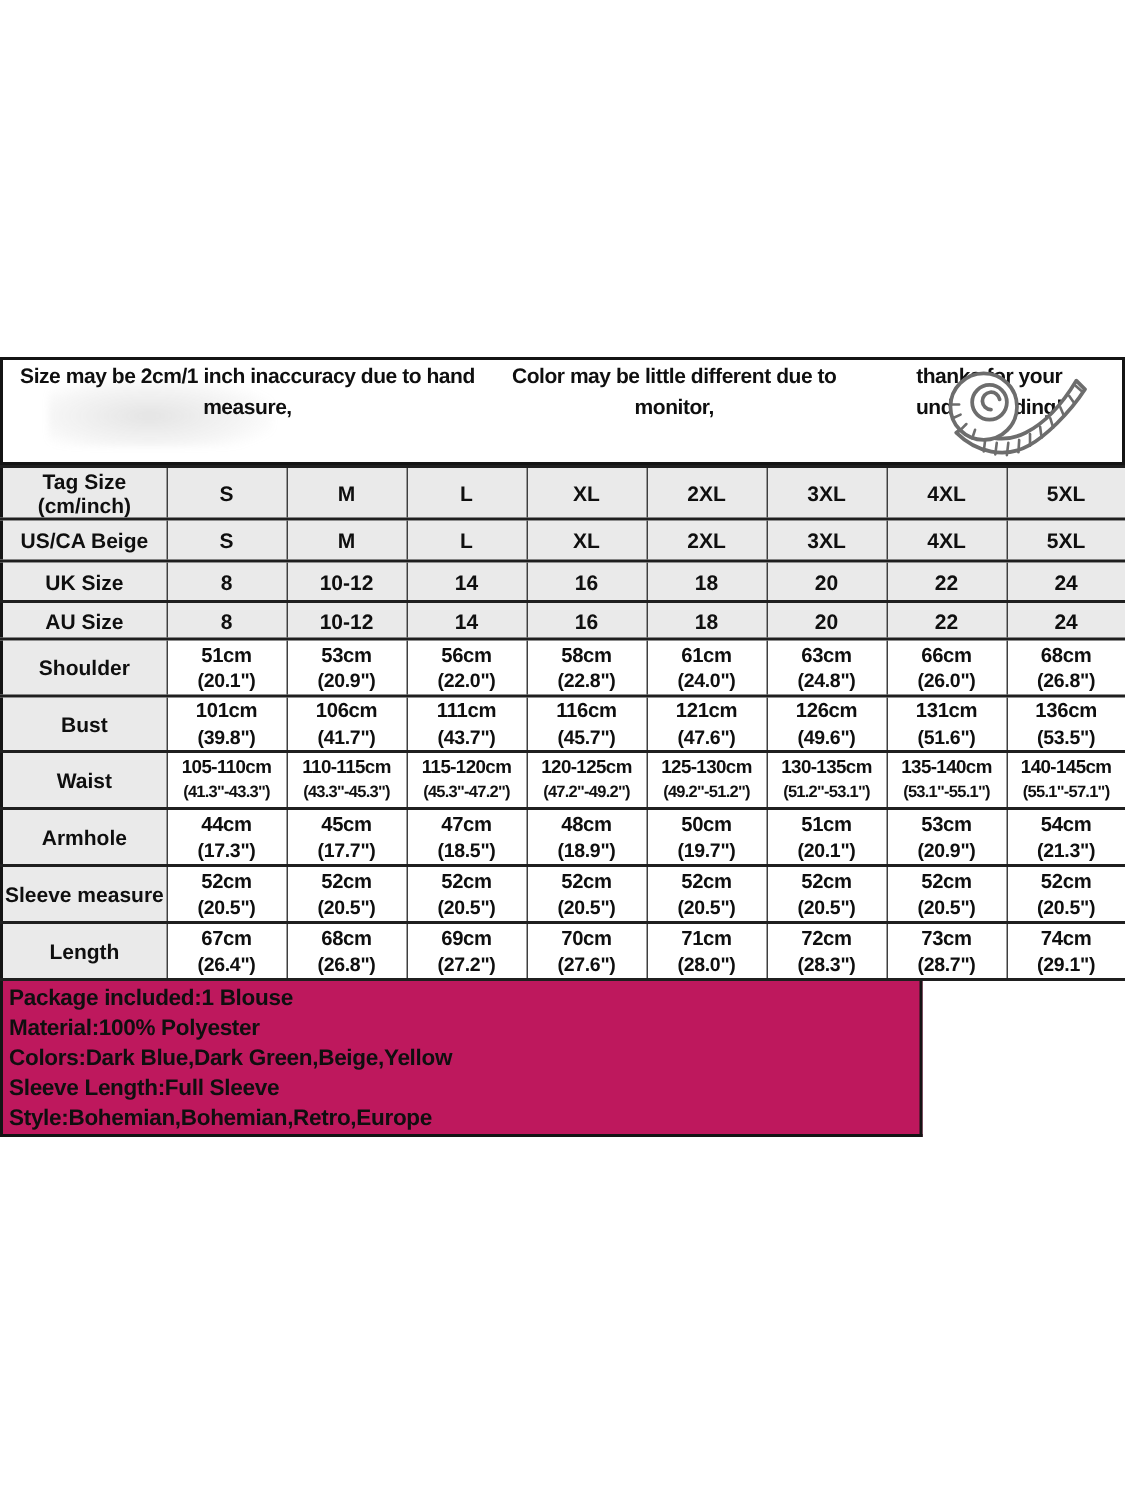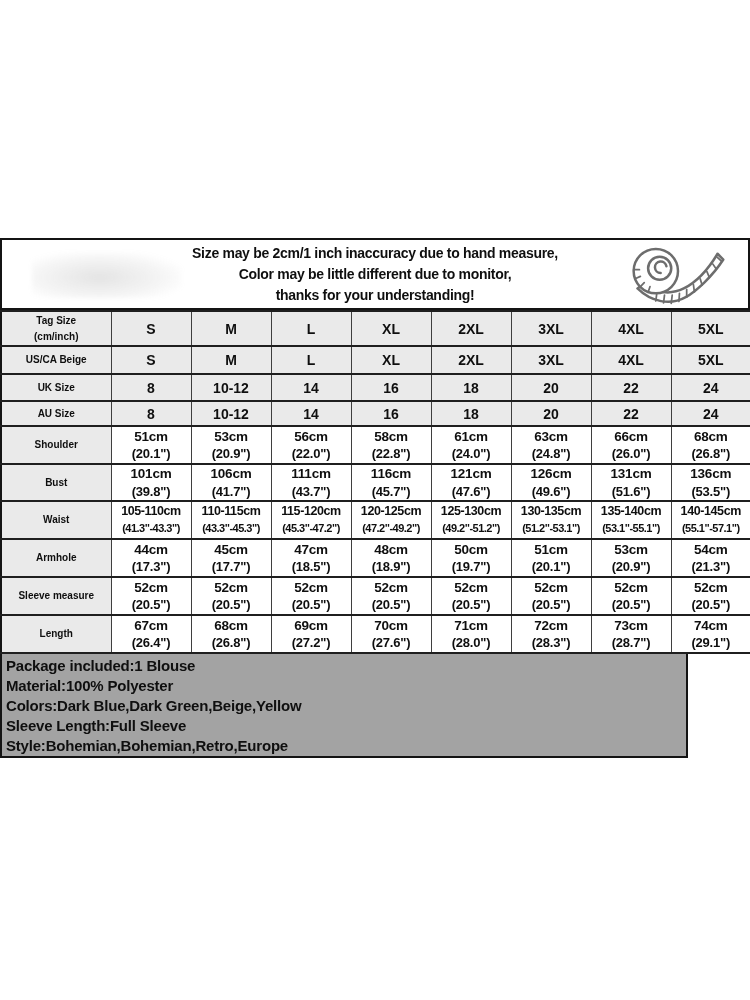--- a/index.html
+++ b/index.html
@@ -16,21 +16,21 @@
     margin-top:238px;width:750px;height:72px;
     border:2px solid #141414;background:#fff;
   }
   .watermark{
     position:absolute;left:30px;top:12px;width:150px;height:46px;
     background:radial-gradient(ellipse at 45% 55%, rgba(120,120,120,.20), rgba(150,150,150,.09) 55%, rgba(255,255,255,0) 78%);
     filter:blur(2px);
   }
   .note-lines{
     position:absolute;inset:0;
-    display:flex;flex-direction:column;justify-content:center;
+    display:flex;flex-direction:row;justify-content:center;
     text-align:center;font-weight:700;font-size:14px;line-height:21px;
     letter-spacing:-0.3px;
   }
   .tape{position:absolute;right:16px;top:3px;}
 
   
   .size-table{
     width:750px;border-collapse:collapse;table-layout:fixed;
     border:2px solid #141414;
   }
@@ -46,31 +46,31 @@
   .size-table tr:nth-child(4){height:25px}
   .size-table tr:nth-child(5){height:38px}
   .size-table tr:nth-child(6){height:37px}
   .size-table tr:nth-child(7){height:38px}
   .size-table tr:nth-child(8){height:38px}
   .size-table tr:nth-child(9){height:38px}
   .size-table tr:nth-child(10){height:38px}
   tr.header td{background:#eaeaea;font-size:14px;}
   tr.measure td{background:#ffffff;}
   .size-table td.label{
-    background:#eaeaea;font-size:10px;white-space:pre-line;line-height:16px;
+    background:#eaeaea;font-size:14px;white-space:pre-line;line-height:16px;
   }
   .cm{font-size:13.5px;line-height:17.5px;letter-spacing:-0.2px;}
   .sub{font-size:13px;line-height:17.5px;letter-spacing:-0.2px;}
   td.tight .cm{font-size:12.5px;letter-spacing:-0.4px;}
   td.tight .sub{font-size:11px;letter-spacing:-0.5px;}
 
   
   .info-block{
-    box-sizing:border-box;width:688px;height:104px;
-    border:2px solid #141414;border-top:none;background:#a3a3a3;
+    box-sizing:border-box;width:615px;height:104px;
+    border:2px solid #141414;border-top:none;background:#be185d;
     padding:2px 0 0 4px;overflow:hidden;
   }
   .info-line{font-size:15px;font-weight:700;line-height:20px;letter-spacing:-0.2px;}
 </style>
 </head>
 <body>
 
 <div class="sheet">
 
   <div class="note-box">

